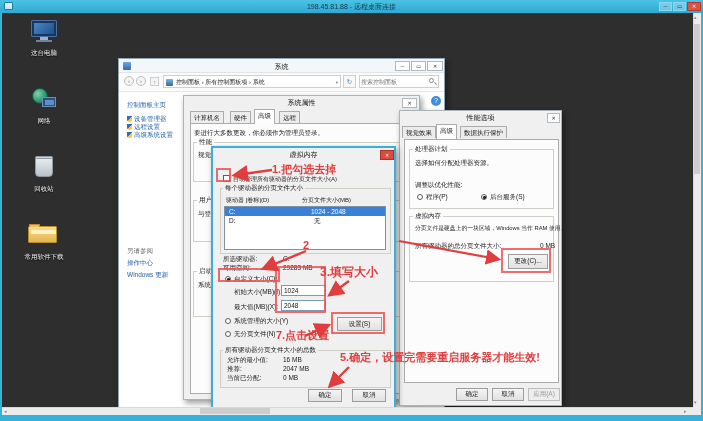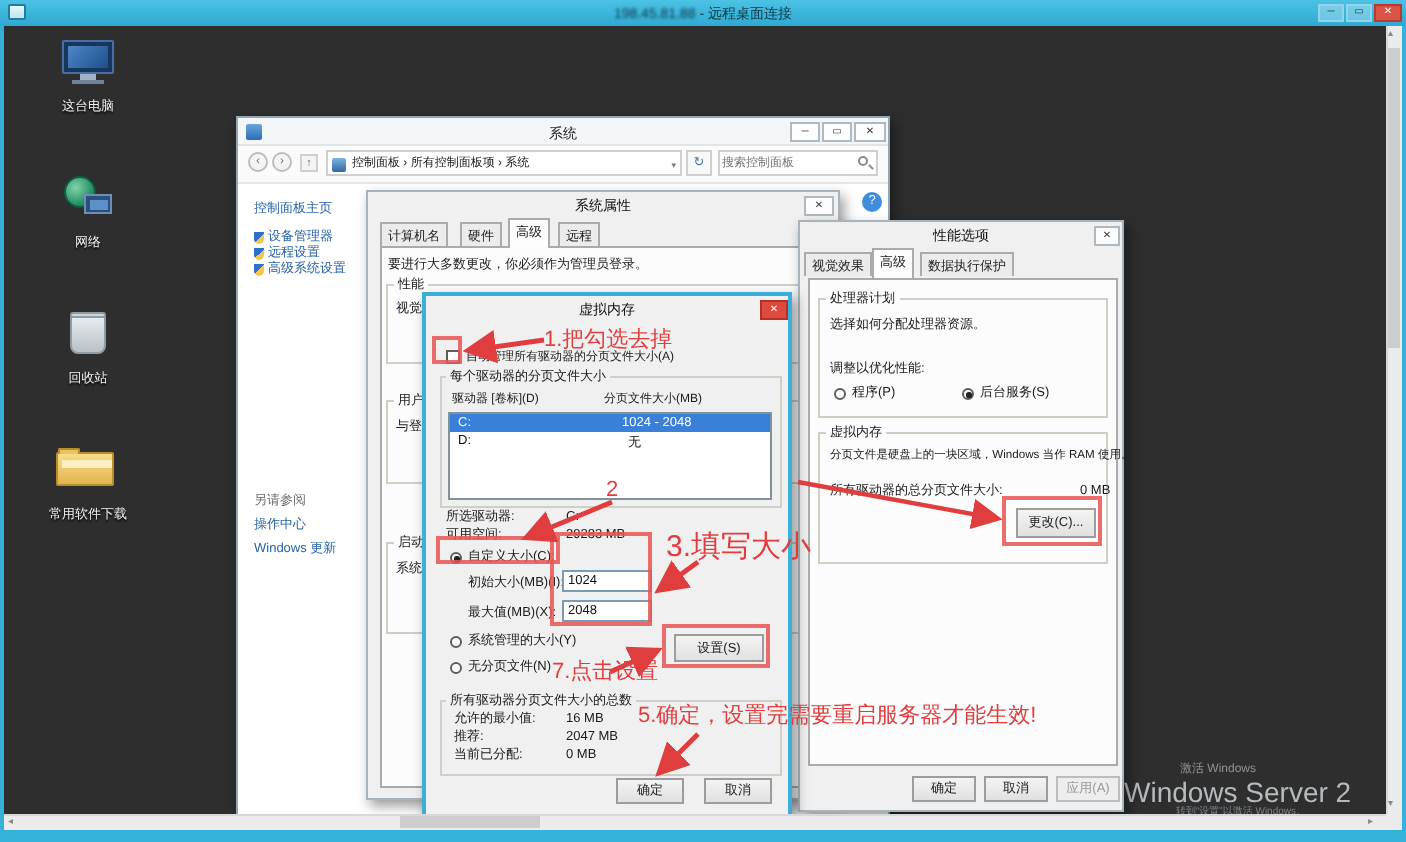--- a/index.html
+++ b/index.html
@@ -38,21 +38,21 @@
   .radio{position:absolute;width:6px;height:6px;border:1px solid #5d5d5d;border-radius:50%;background:#fff}
   .radio.sel::after{content:"";position:absolute;left:1px;top:1px;width:2.6px;height:2.6px;border-radius:50%;background:#222}
   .checkbox{position:absolute;width:7px;height:7px;border:1px solid #5d5d5d;background:#fff}
   .input{position:absolute;background:#fff;border:1px solid #7a9ab5;font-size:6.5px;color:#111;padding:1.5px 2px;line-height:1}
   .listbox{position:absolute;background:#fff;border:1px solid #82919e}
   .lrow{position:relative;height:9px;font-size:6.5px;color:#111}
   .lrow.sel{background:#3a80d8;color:#fff}
   .lcell{position:absolute;top:1px;white-space:nowrap}
   
   .redbox{position:absolute;border:2px solid rgba(233,84,84,.85);z-index:30}
-  .rednote{position:absolute;color:#e03e3e;font-weight:normal;white-space:nowrap;z-index:31}
+  .rednote{position:absolute;color:#e03e3e;font-weight:bold;white-space:nowrap;z-index:31}
   
   .shield{position:absolute;width:4.5px;height:5.5px;border-radius:0 0 2.5px 2.5px;background:linear-gradient(135deg,#2f6fd0 50%,#f2c94c 50%)}
   .circbtn{position:absolute;width:10px;height:10px;border-radius:50%;border:1px solid #bdbdbd;background:#f4f4f4;font-size:6px;line-height:8px;text-align:center;color:#777}
   .mag{position:absolute;width:5px;height:5px;border:1px solid #8a8a8a;border-radius:50%}
   .mag::after{content:"";position:absolute;left:3.5px;top:3.5px;width:3px;height:1px;background:#8a8a8a;transform:rotate(45deg)}
 </style>
 </head>
 <body>
 
 <div id="stage">
@@ -84,25 +84,20 @@
     <div class="desklabel" style="left:6px;top:172px;width:72px">回收站</div>
 
     <div class="deskicon" style="left:26px;top:210px;width:30px;height:24px">
       <div class="abs" style="left:0;top:3px;width:29px;height:17px;background:linear-gradient(#f7dc8a,#e4b64e);border:1px solid #b98d2e;border-radius:1px">
         <div class="abs" style="left:0;top:-3px;width:11px;height:3px;background:#e9c35f;border:1px solid #b98d2e;border-bottom:none;border-radius:1px 1px 0 0"></div>
         <div class="abs" style="left:2px;top:3px;width:25px;height:4px;background:#fdf0c0"></div>
       </div>
     </div>
     <div class="desklabel" style="left:2px;top:240px;width:80px">常用软件下载</div>
 
-    <div class="abs" style="left:556px;top:369px;width:140px;height:30px">
-      <div class="abs lbl" style="left:32px;top:0;font-size:6px;color:#8d9499">激活 Windows</div>
-      <div class="abs" style="left:4px;top:6px;font-size:14px;color:rgba(205,210,214,.85);white-space:nowrap">Windows Server 2</div>
-      <div class="abs lbl" style="left:30px;top:22px;font-size:5px;color:#7d8489">转到“设置”以激活 Windows。</div>
-    </div>
   </div>
 
   <div class="window" style="left:118px;top:58px;width:327px;height:354px;z-index:10">
     <div class="abs" style="left:0;top:0;width:100%;height:14px;background:#f4f7f9;border-bottom:1px solid #e0e5e9">
       <div class="abs" style="left:4px;top:3px;width:8px;height:8px;background:linear-gradient(#6aa7dd,#2c6cb4);border-radius:1px"></div>
       <div class="abs" style="left:0;right:0;top:3px;text-align:center;font-size:7px;color:#222">系统</div>
       <div class="x-btn" style="left:276px;width:15px">─</div>
       <div class="x-btn" style="left:292px;width:15px">▭</div>
       <div class="x-btn" style="left:308px;width:16px">✕</div>
     </div>
@@ -237,24 +232,24 @@
 
     <button class="btn" style="left:95px;top:241px;width:34px;height:13px">确定</button>
     <button class="btn" style="left:139px;top:241px;width:34px;height:13px">取消</button>
   </div>
 
   <div class="redbox" style="left:216px;top:168px;width:15px;height:14px"></div>
   <div class="rednote" style="left:272px;top:162px;font-size:11px">1.把勾选去掉</div>
   <div class="rednote" style="left:303px;top:239px;font-size:11px">2</div>
   <div class="redbox" style="left:218px;top:268px;width:62px;height:14px"></div>
   <div class="redbox" style="left:275px;top:266px;width:51px;height:47px"></div>
-  <div class="rednote" style="left:333px;top:264px;font-size:15px">3.填写大小</div>
+  <div class="rednote" style="left:320px;top:264px;font-size:12px">3.填写大小</div>
   <div class="redbox" style="left:331px;top:312px;width:54px;height:22px"></div>
   <div class="rednote" style="left:276px;top:328px;font-size:11px">7.点击设置</div>
-  <div class="rednote" style="left:319px;top:350px;font-size:11px">5.确定，设置完需要重启服务器才能生效!</div>
+  <div class="rednote" style="left:340px;top:350px;font-size:11px">5.确定，设置完需要重启服务器才能生效!</div>
   <div class="redbox" style="left:501px;top:248px;width:50px;height:25px"></div>
 
   <svg style="position:absolute;left:0;top:0;width:703px;height:421px;z-index:30;pointer-events:none">
     <defs>
       <marker id="ah" markerWidth="7" markerHeight="7" refX="5" refY="3.5" orient="auto">
         <path d="M0,0L7,3.5L0,7Z" fill="#e03e3e"></path>
       </marker>
     </defs>
     <line x1="272" y1="170" x2="236" y2="175" stroke="#e03e3e" stroke-width="2.4" marker-end="url(#ah)"></line>
     <line x1="306" y1="251" x2="265" y2="268" stroke="#e03e3e" stroke-width="2.4" marker-end="url(#ah)"></line>

